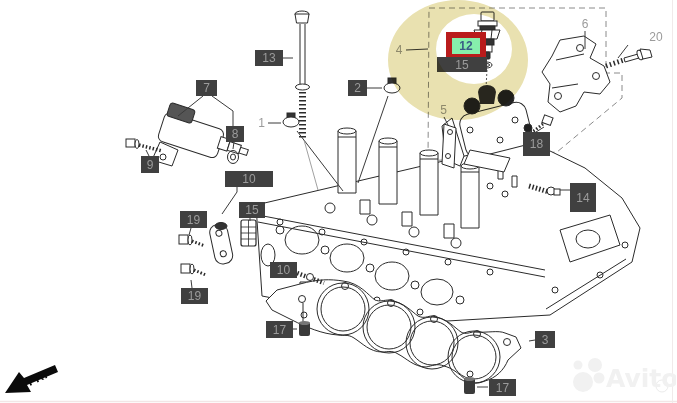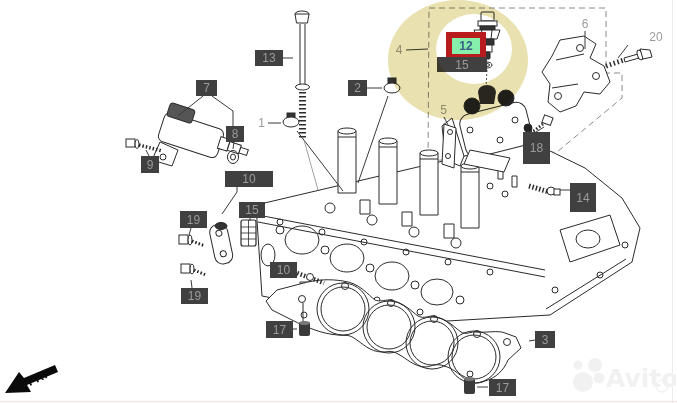--- a/index.html
+++ b/index.html
@@ -296,21 +296,21 @@
   <div class="lbl selected" style="left:446px;top:32px;width:28px;height:16px">12</div>
   <div class="lbl boxed" style="left:437px;top:57px;width:50px;height:15px">15</div>
   <div class="lbl plain" style="left:578px;top:16px;width:14px;height:15px">6</div>
   <div class="lbl plain" style="left:645px;top:29px;width:22px;height:15px">20</div>
   <div class="lbl boxed" style="left:196px;top:80px;width:21px;height:16px">7</div>
   <div class="lbl plain" style="left:255px;top:115px;width:13px;height:15px">1</div>
   <div class="lbl boxed" style="left:226px;top:126px;width:18px;height:16px">8</div>
   <div class="lbl plain" style="left:437px;top:102px;width:13px;height:15px">5</div>
   <div class="lbl boxed" style="left:141px;top:156px;width:18px;height:17px">9</div>
   <div class="lbl boxed" style="left:225px;top:171px;width:48px;height:16px">10</div>
-  <div class="lbl boxed" style="left:523px;top:132px;width:27px;height:32px">18</div>
+  <div class="lbl boxed" style="left:523px;top:132px;width:27px;height:24px">18</div>
   <div class="lbl boxed" style="left:570px;top:183px;width:26px;height:29px">14</div>
   <div class="lbl boxed" style="left:180px;top:211px;width:27px;height:17px">19</div>
   <div class="lbl boxed" style="left:239px;top:202px;width:26px;height:16px">15</div>
   <div class="lbl boxed" style="left:270px;top:262px;width:27px;height:16px">10</div>
   <div class="lbl boxed" style="left:181px;top:288px;width:27px;height:16px">19</div>
   <div class="lbl boxed" style="left:266px;top:321px;width:27px;height:17px">17</div>
   <div class="lbl boxed" style="left:535px;top:331px;width:20px;height:17px">3</div>
   <div class="lbl boxed" style="left:489px;top:379px;width:27px;height:17px">17</div>
 
   <div class="fr-text">FR.</div>

